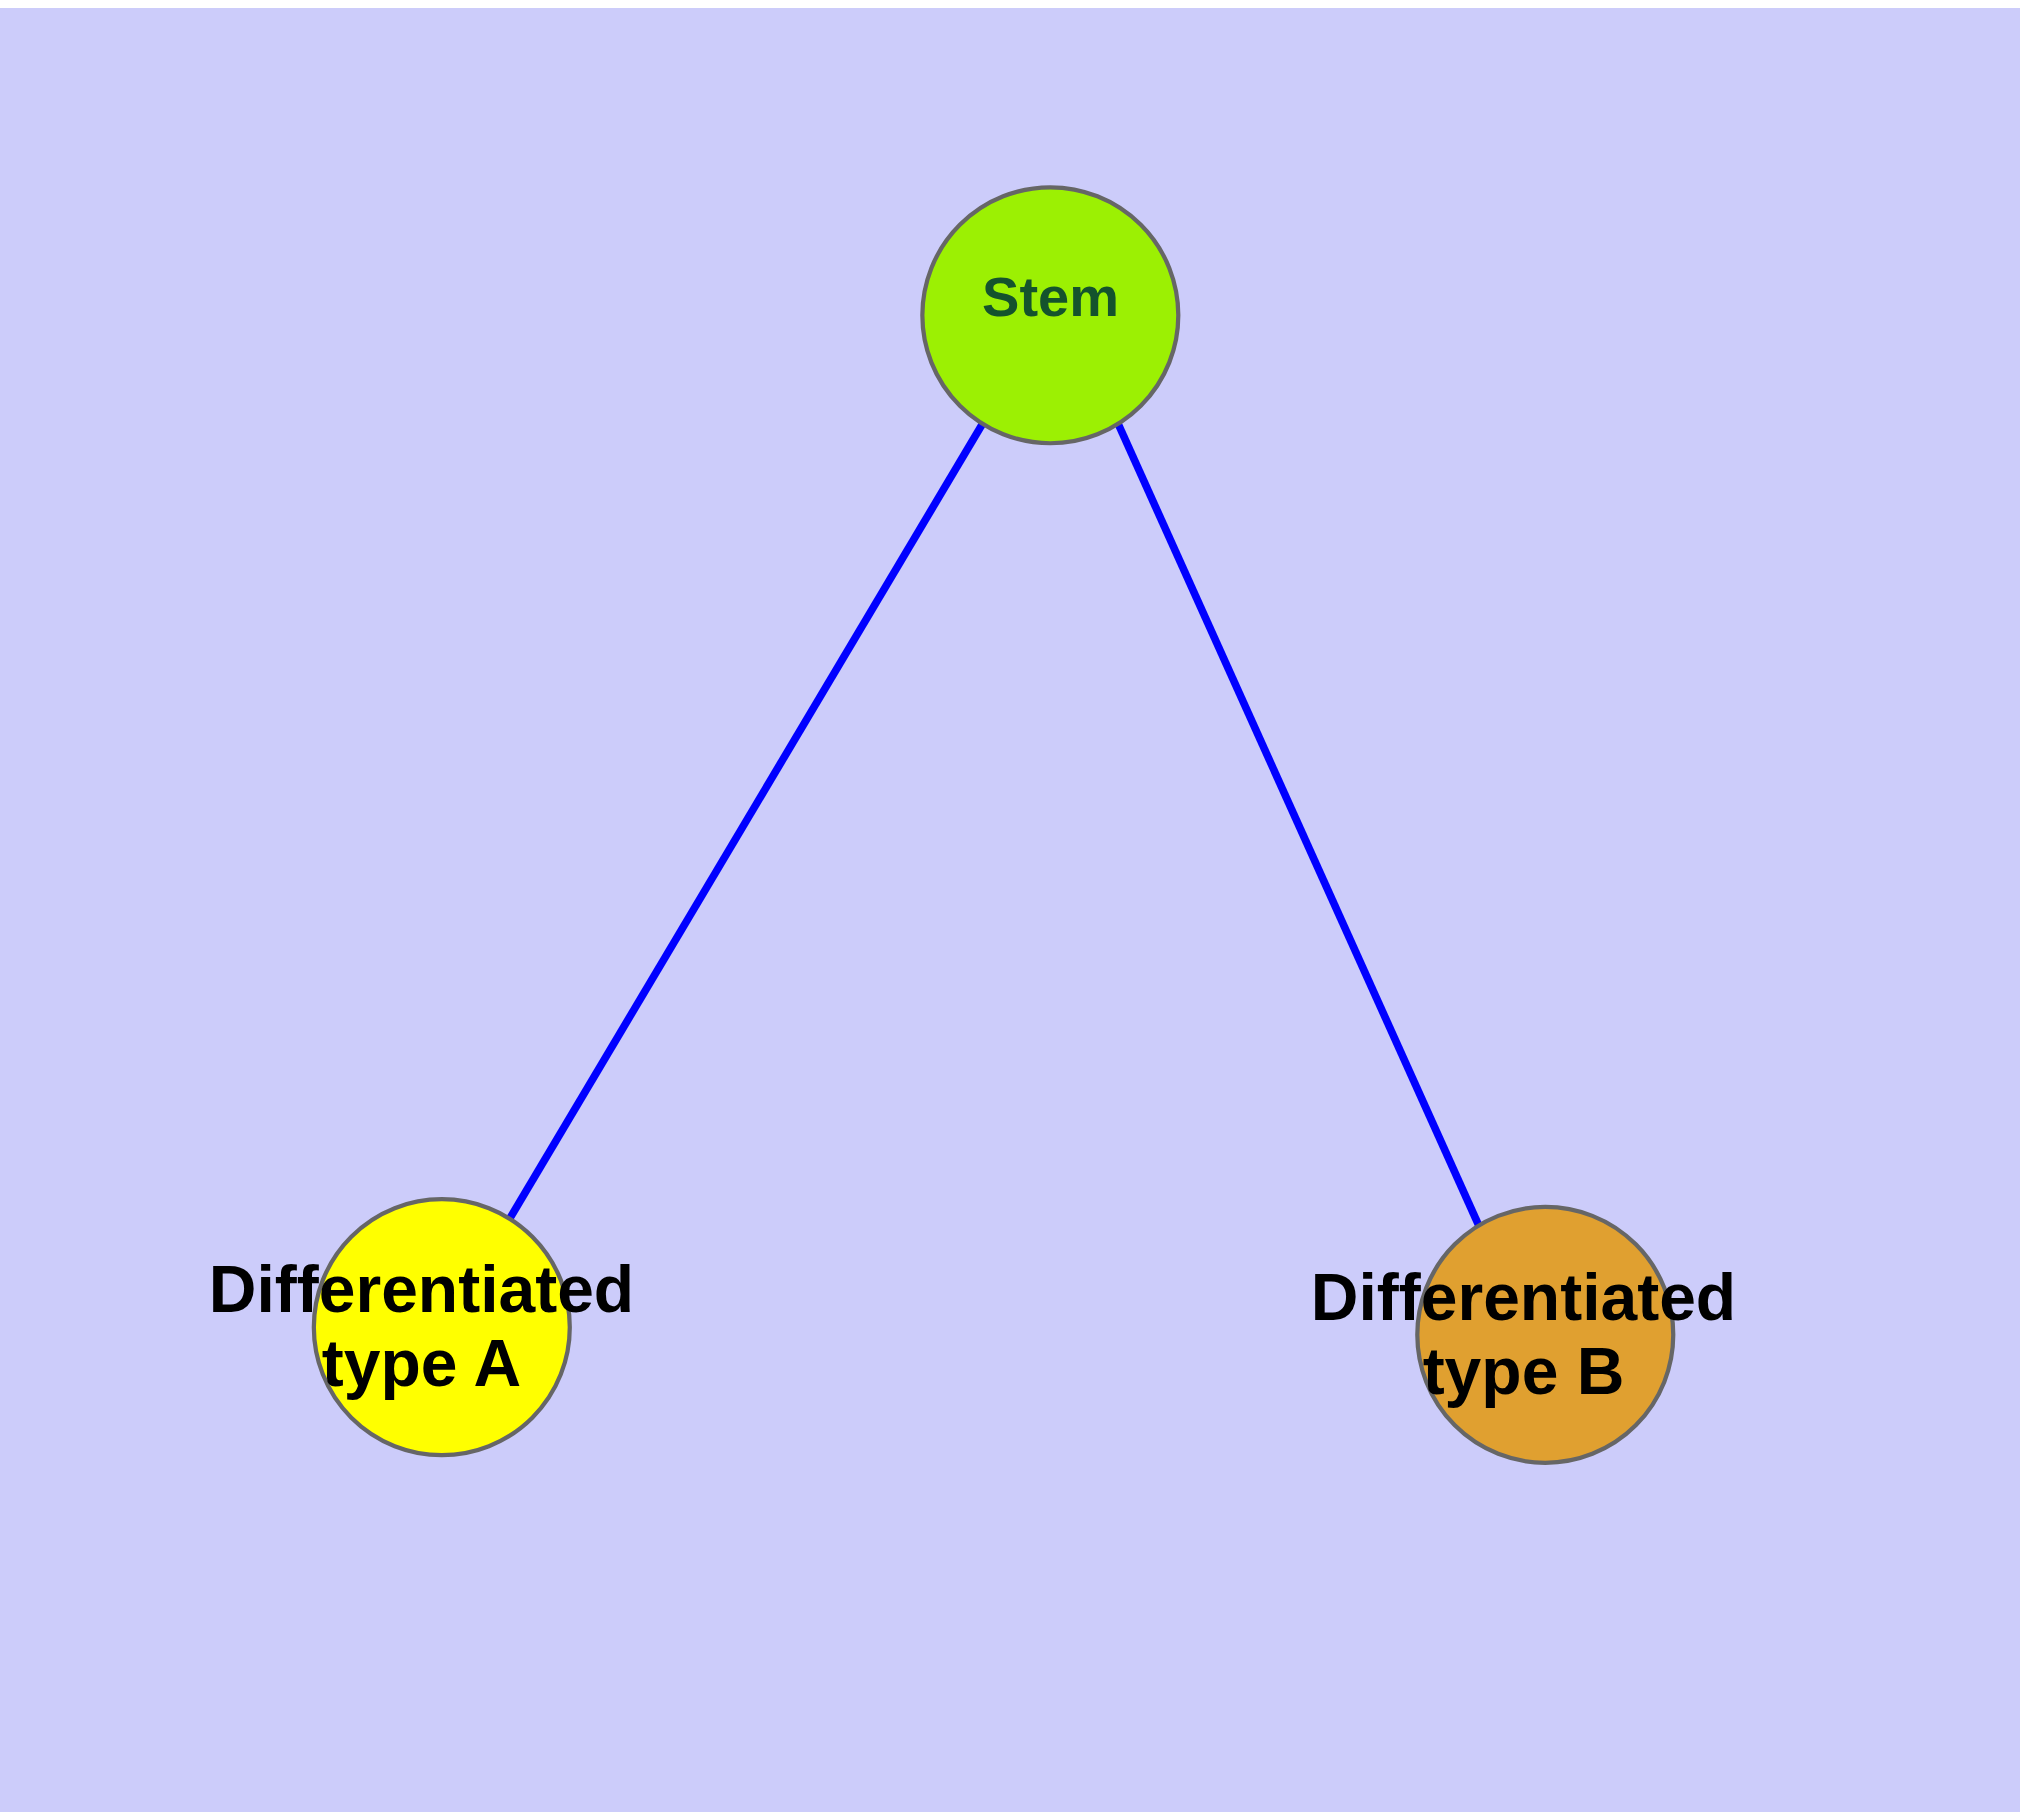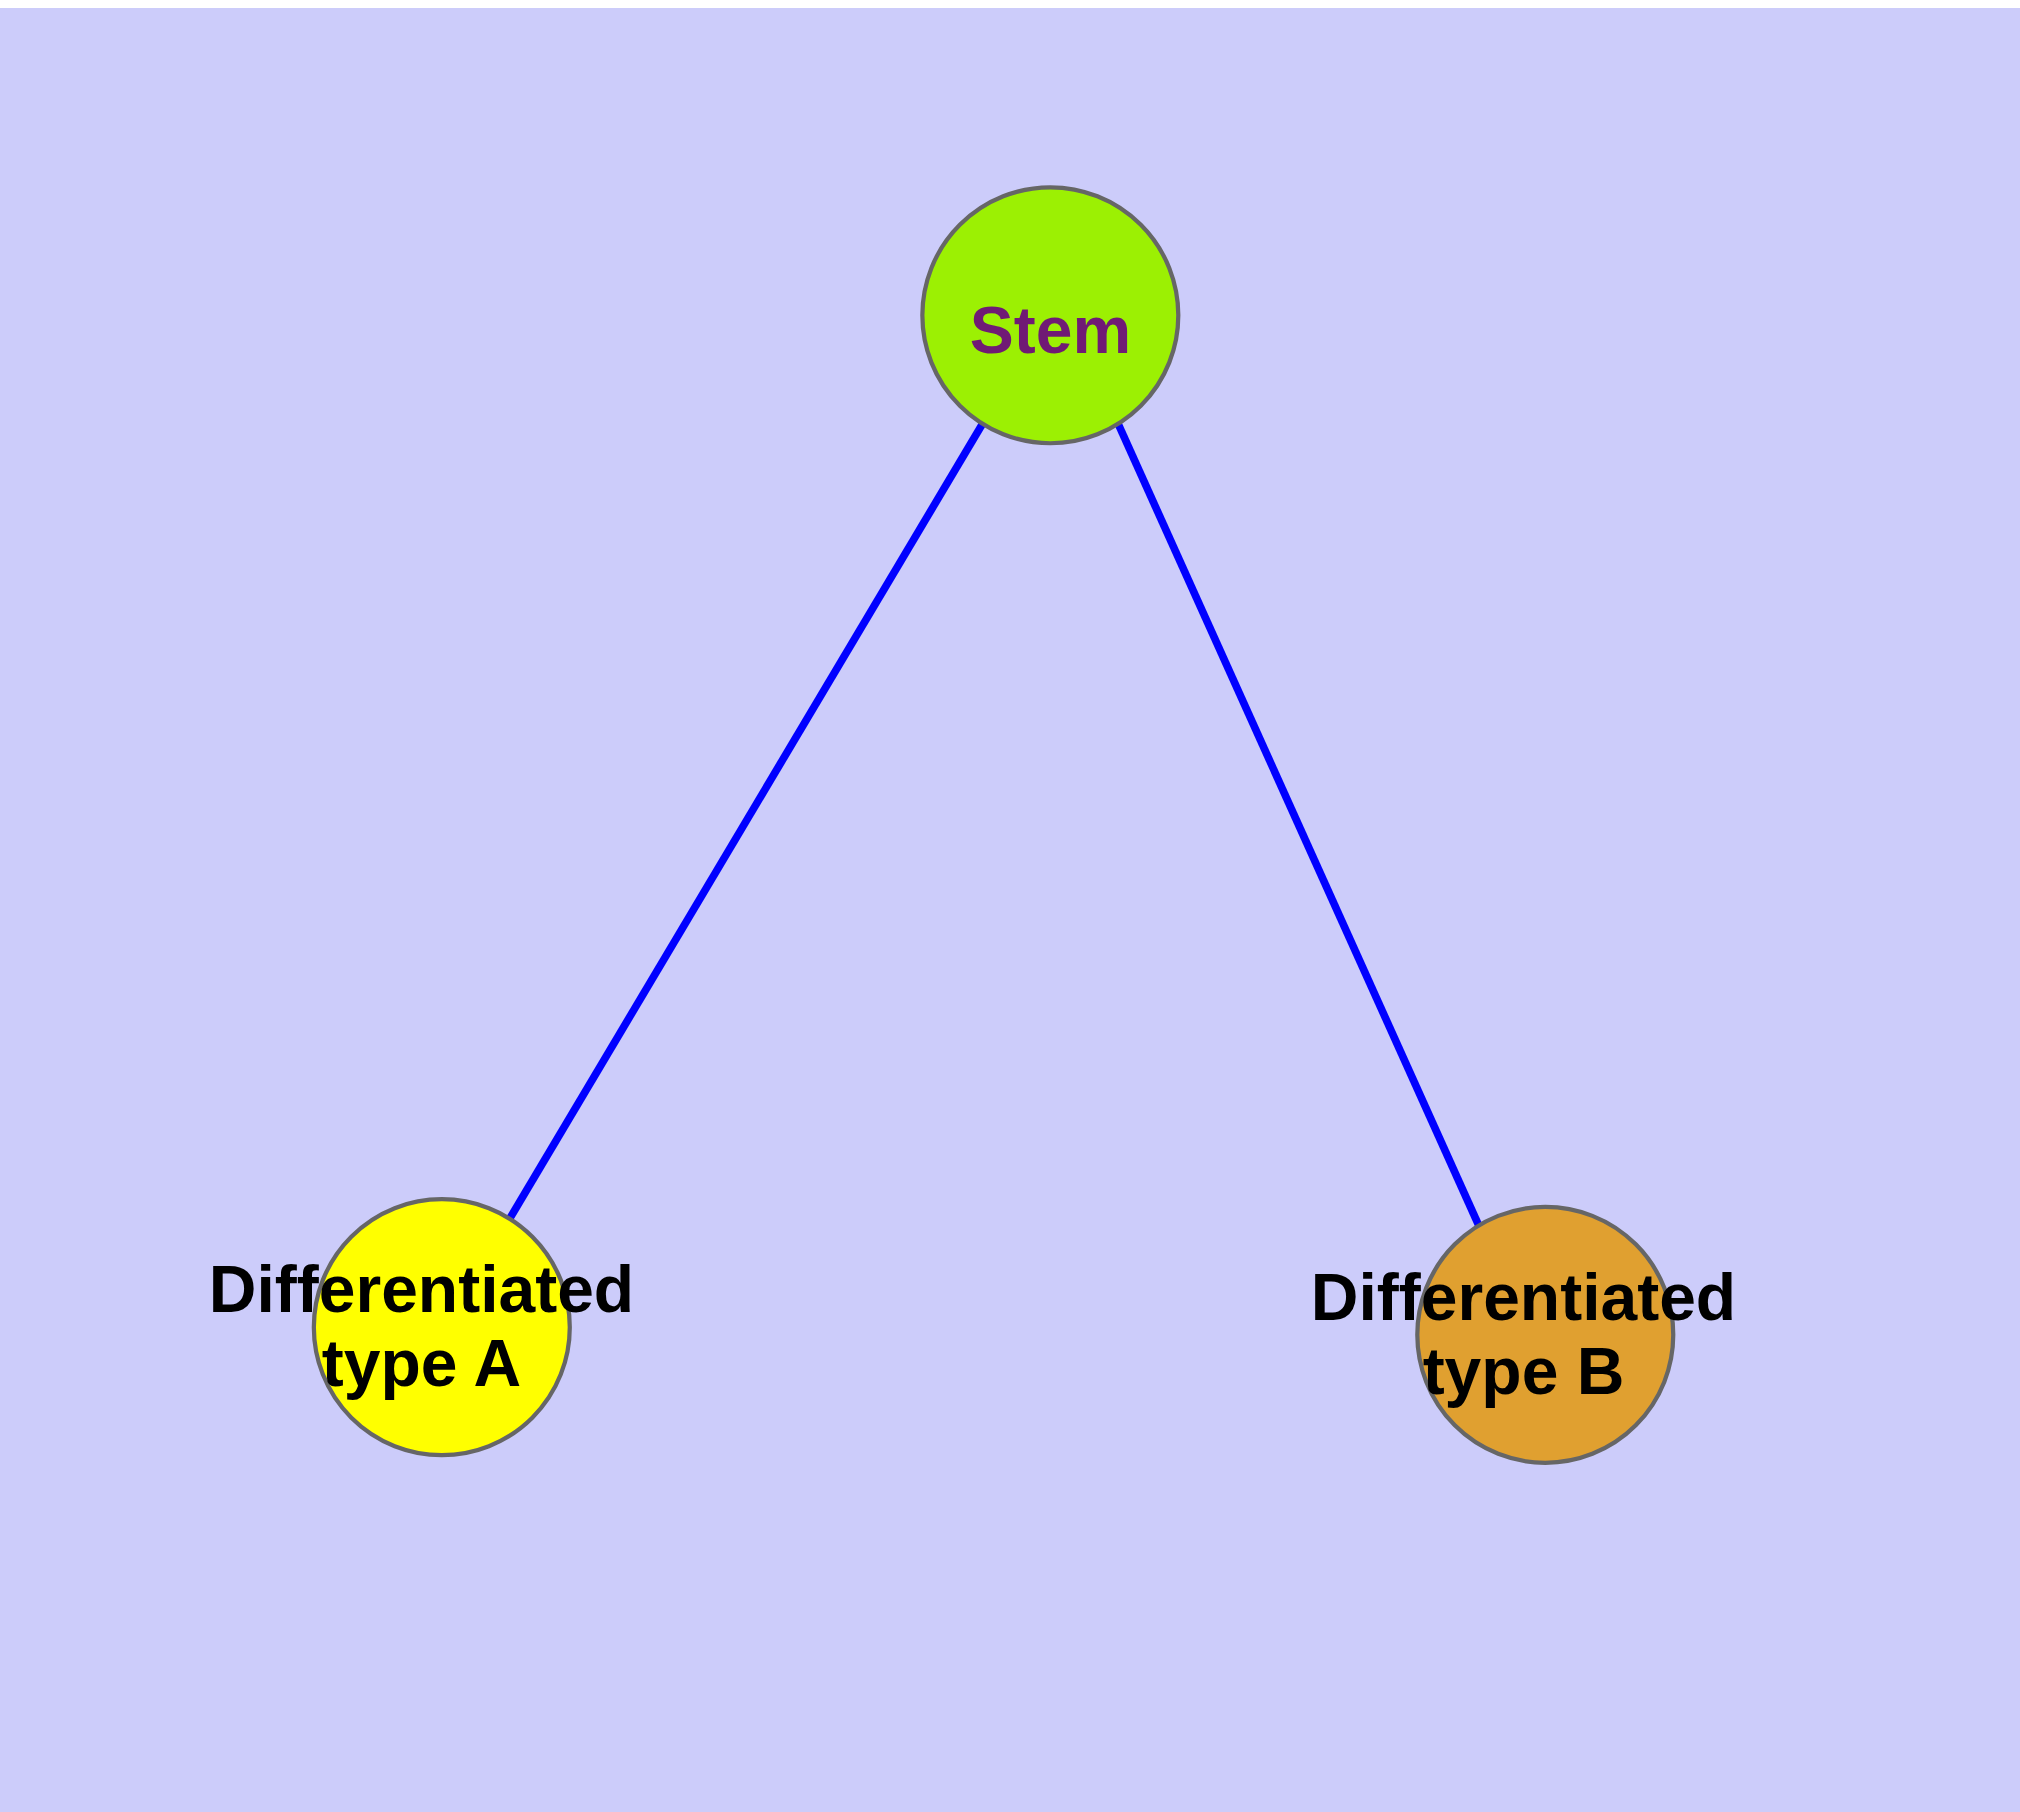--- a/index.html
+++ b/index.html
@@ -64,21 +64,21 @@
         <line x1="1319" y1="500" x2="1745" y2="1447" stroke="#0000ff" stroke-width="9" stroke-linecap="butt"></line>
       </g>
     <g id="nodes-layer">
         <circle cx="1239" cy="372" r="151" fill="#9cf003" stroke="#666666" stroke-width="5"></circle>
         <circle cx="521" cy="1566" r="151" fill="#ffff00" stroke="#666666" stroke-width="5"></circle>
         <circle cx="1823" cy="1575" r="151" fill="#e0a030" stroke="#666666" stroke-width="5"></circle>
       </g>
   </svg>
 
   <div id="labels-layer">
-      <div class="node-label label-stem" style="font-size: 66px; color: #701a75; left: 796px; top: 294px;">Stem</div>
+      <div class="node-label label-stem" style="font-size: 56px; color: #14532d; left: 796px; top: 266px;">Stem</div>
       <div class="node-label label-child" style="font-size: 66px; color: rgb(0, 0, 0); left: 40px; top: 1253px;">Differentiated
 type A</div>
       <div class="node-label label-child" style="font-size: 66px; color: rgb(0, 0, 0); left: 1142px; top: 1261px;">Differentiated
 type B</div>
     </div>
 
 </div>
 
 
 </body></html>

